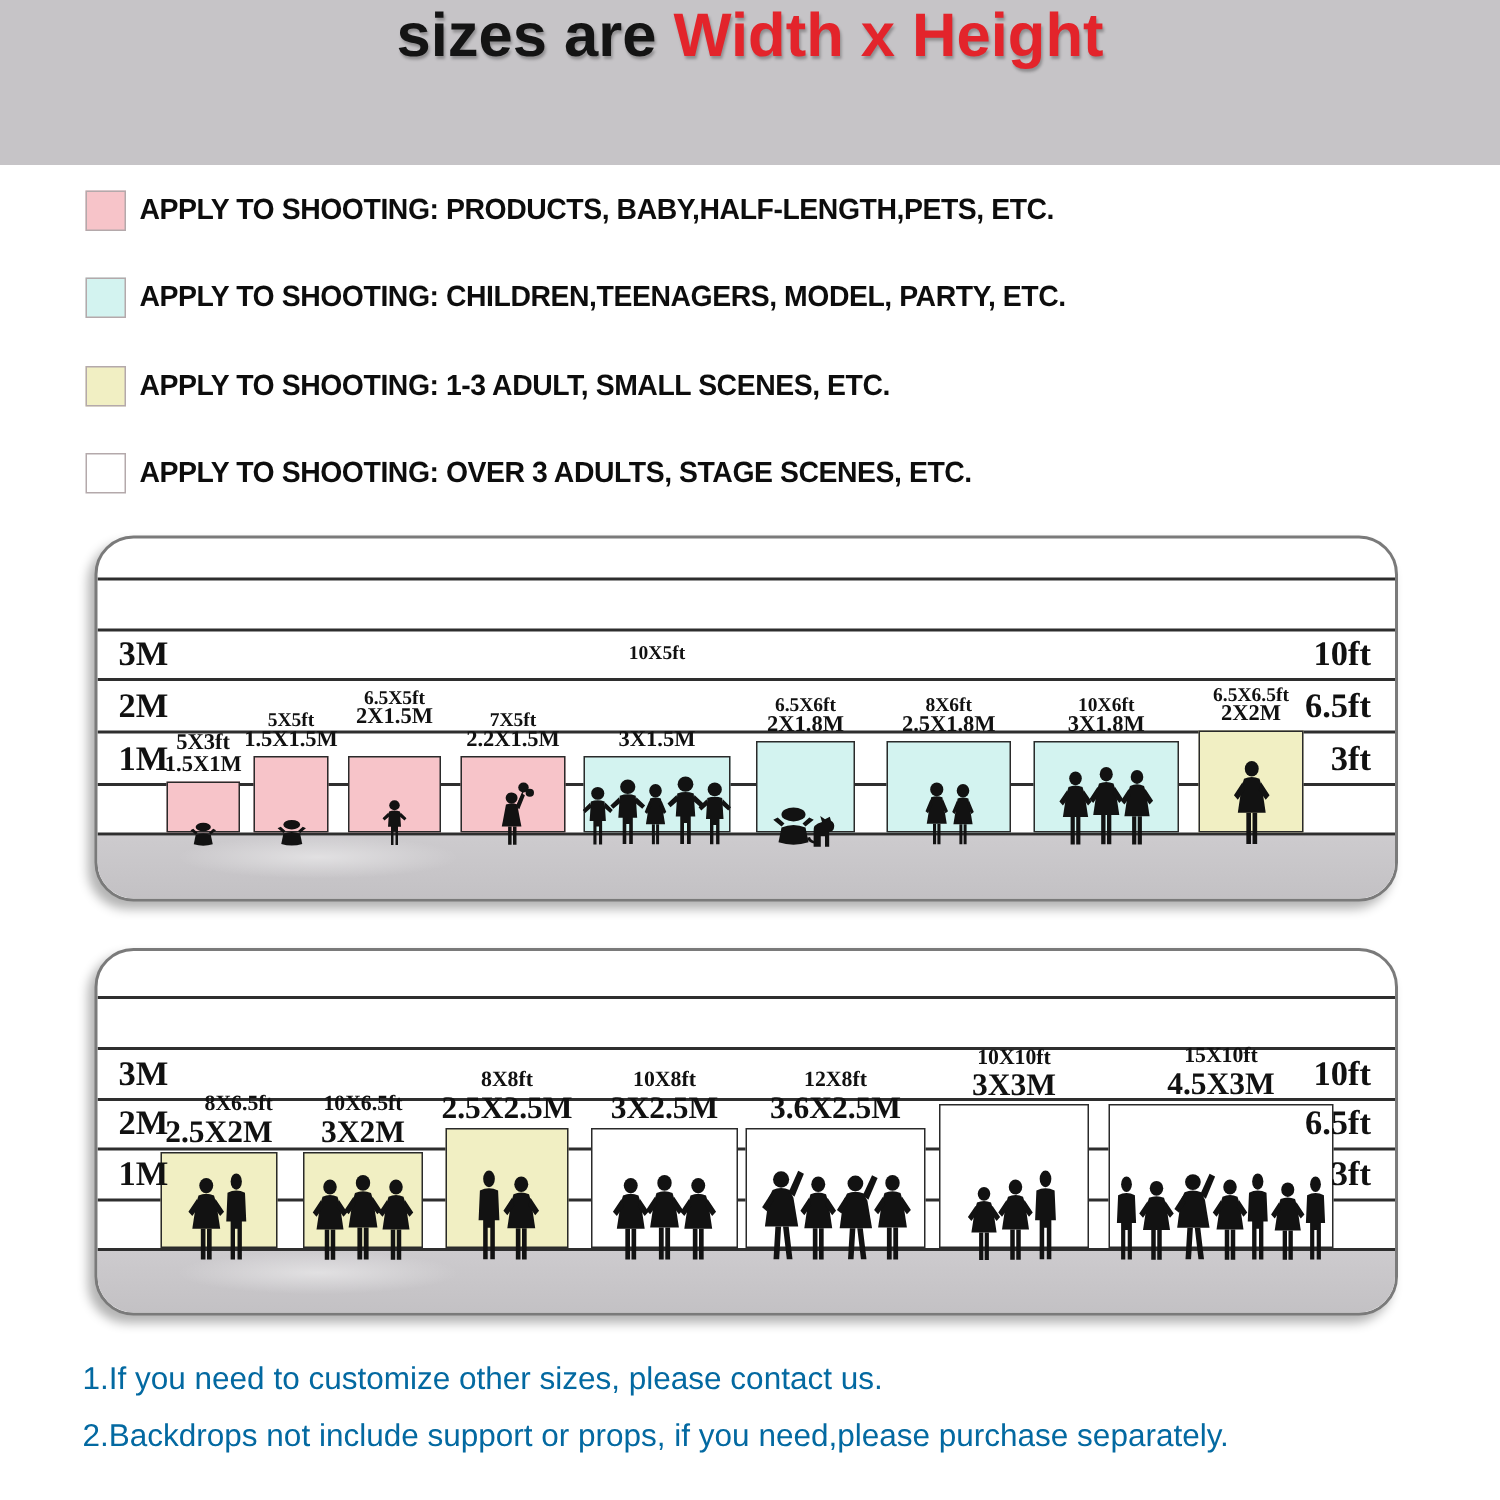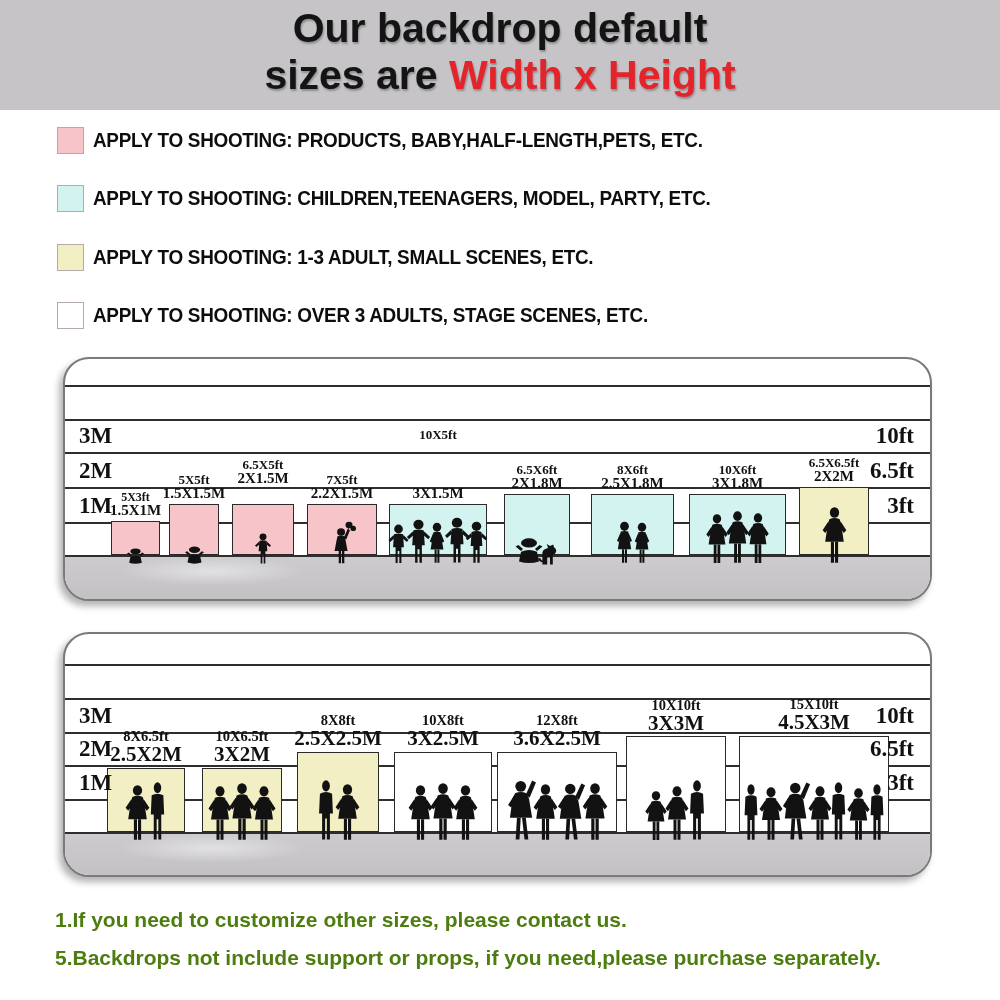--- a/index.html
+++ b/index.html
@@ -27,29 +27,28 @@
   .axis{position:absolute;font-family:"Liberation Serif","DejaVu Serif",serif;font-weight:bold;
         font-size:23px;color:#111;z-index:4;line-height:24px;}
   .axis.l{left:14px;} .axis.r{right:16px;}
   .sbox{position:absolute;border:1.8px solid #2a2a2a;box-sizing:border-box;z-index:3;}
   .boxlabel{position:absolute;transform:translateX(-50%);text-align:center;white-space:nowrap;
             font-family:"Liberation Serif","DejaVu Serif",serif;font-weight:bold;color:#111;
             line-height:1.04;z-index:4;}
   .boxlabel span{display:block;}
   .fig{position:absolute;z-index:5;}
   
-  .note{position:absolute;left:55px;font-size:21px;font-weight:bold;color:#4d7c0f;white-space:nowrap;margin:0;}
+  .note{position:absolute;left:55px;font-size:21px;font-weight:normal;color:#0369a1;white-space:nowrap;margin:0;}
 </style>
 </head>
 <body>
 
 <div class="page">
 
   <header class="banner">
-    <div class="t1">Our backdrop default</div>
     <div class="t2"><span>sizes are </span><span class="red">Width x Height</span></div>
   </header>
 
   <section id="legend">
       <div class="legend-row" style="top: 126px;">
         <span class="swatch" style="background: rgb(247, 196, 201);"></span>
         <span class="legend-label">APPLY TO SHOOTING: PRODUCTS, BABY,HALF-LENGTH,PETS, ETC.</span>
       </div>
       <div class="legend-row" style="top: 184px;">
         <span class="swatch" style="background: rgb(211, 243, 240);"></span>
@@ -75,21 +74,21 @@
         <div class="floor-glow"></div>
       </div>
       <div class="axis l" style="top: 65px;">3M</div>
       <div class="axis l" style="top: 100px;">2M</div>
       <div class="axis l" style="top: 135px;">1M</div>
       <div class="axis r" style="top: 65px;">10ft</div>
       <div class="axis r" style="top: 100px;">6.5ft</div>
       <div class="axis r" style="top: 135px;">3ft</div>
       <div class="sbox" style="left: 46px; top: 162px; width: 49px; height: 34px; background: rgb(247, 196, 201);"></div>
       <div class="boxlabel" style="left: 70.5px; bottom: 80px;">
-        <span style="font-size: 12px;">5X3ft</span>
+        <span style="font-size: 15px;">5X3ft</span>
         <span style="font-size: 15px;">1.5X1M</span>
       </div>
       <svg viewBox="0 0 60 100" preserveAspectRatio="none" width="19" height="18" class="fig" style="left: 61px; top: 188px; fill: rgb(18, 18, 18);">
         <circle cx="30" cy="24" r="16"></circle>
         <path d="M14 54 Q30 42 46 54 L50 88 Q30 99 10 88 Z"></path>
         <path d="M14 52 L3 36 L9 31 L18 45 Z M46 52 L57 36 L51 31 L42 45 Z"></path>
       </svg>
       <div class="sbox" style="left: 104px; top: 145px; width: 50px; height: 51px; background: rgb(247, 196, 201);"></div>
       <div class="boxlabel" style="left: 129px; bottom: 97px;">
         <span style="font-size: 13px;">5X5ft</span>
@@ -231,21 +230,21 @@
         <div class="floor-glow"></div>
       </div>
       <div class="axis l" style="top: 70px;">3M</div>
       <div class="axis l" style="top: 103px;">2M</div>
       <div class="axis l" style="top: 137px;">1M</div>
       <div class="axis r" style="top: 70px;">10ft</div>
       <div class="axis r" style="top: 103px;">6.5ft</div>
       <div class="axis r" style="top: 137px;">3ft</div>
       <div class="sbox" style="left: 42px; top: 134px; width: 78px; height: 64px; background: rgb(241, 239, 195);"></div>
       <div class="boxlabel" style="left: 81px; bottom: 109px;">
-        <span style="font-size: 14.5px;">8X6.5ft</span>
+        <span style="font-size: 14.5px; text-align: right;">8X6.5ft</span>
         <span style="font-size: 21px;">2.5X2M</span>
       </div>
       <svg viewBox="0 0 60 100" preserveAspectRatio="none" width="31" height="57" class="fig" style="left: 57px; top: 151px; fill: rgb(18, 18, 18);">
         <circle cx="30" cy="9.5" r="9"></circle>
         <path d="M20 21 Q30 17 40 21 L43 30 L48 60 L12 60 L17 30 Z"></path>
         <path d="M18 25 L7 40 L12 45 L21 34 Z M42 25 L53 40 L48 45 L39 34 Z"></path>
         <path d="M23 60 L23 96 L29 96 L29 60 Z M31 60 L31 96 L37 96 L37 60 Z"></path>
       </svg>
       <svg viewBox="0 0 60 100" preserveAspectRatio="none" width="25" height="60" class="fig" style="left: 80px; top: 148px; fill: rgb(18, 18, 18);">
         <circle cx="30" cy="9.5" r="9"></circle>
@@ -403,16 +402,16 @@
         <path d="M23 60 L23 96 L29 96 L29 60 Z M31 60 L31 96 L37 96 L37 60 Z"></path>
       </svg>
       <svg viewBox="0 0 60 100" preserveAspectRatio="none" width="24" height="58" class="fig" style="left: 800px; top: 150px; fill: rgb(18, 18, 18);">
         <circle cx="30" cy="9.5" r="9"></circle>
         <path d="M16 22 Q30 17 44 22 L46 54 L39 54 L39 96 L32 96 L32 62 L28 62 L28 96 L21 96 L21 54 L14 54 Z"></path>
       </svg>
     </section>
 
   <footer>
     <p class="note" style="top:908px;">1.If you need to customize other sizes, please contact us.</p>
-    <p class="note red" style="top:946px;">5.Backdrops not include support or props, if you need,please purchase separately.</p>
+    <p class="note red" style="top:946px;">2.Backdrops not include support or props, if you need,please purchase separately.</p>
   </footer>
 
 </div>
 
 </body></html>

